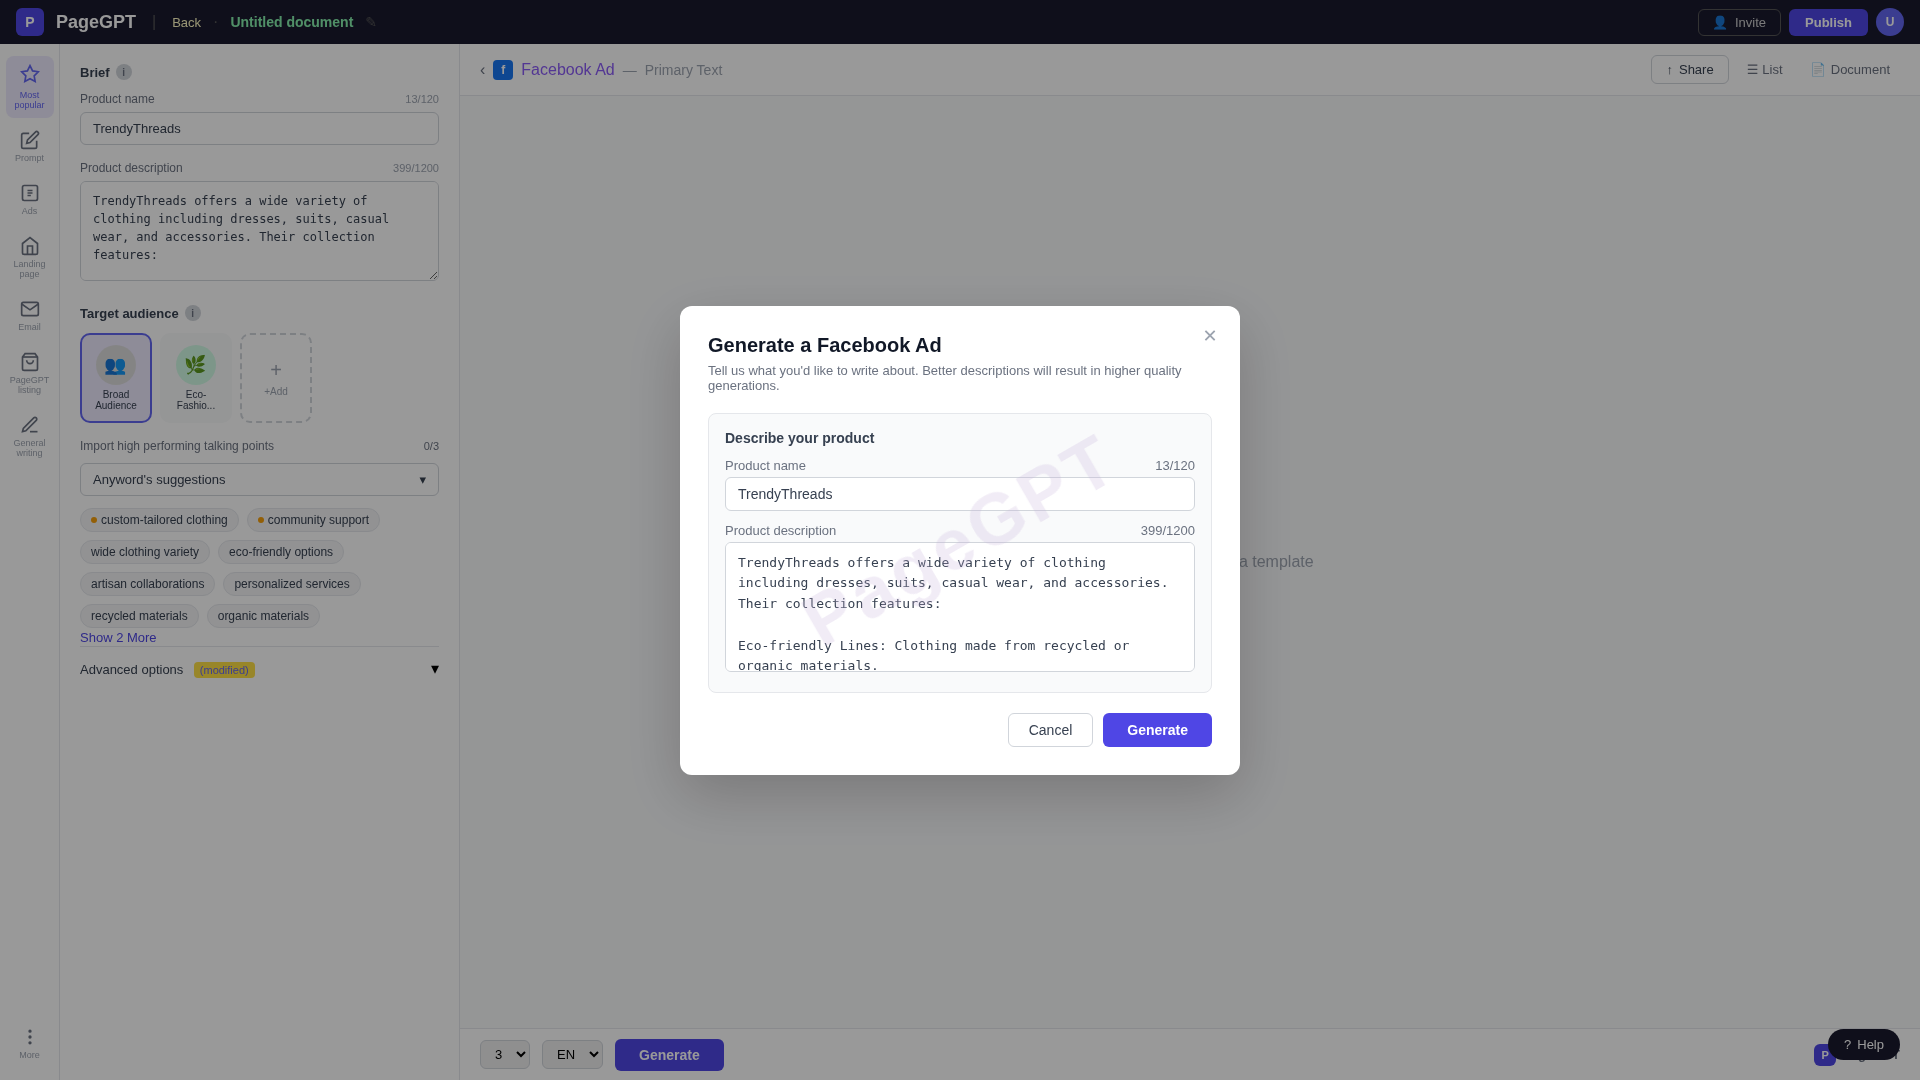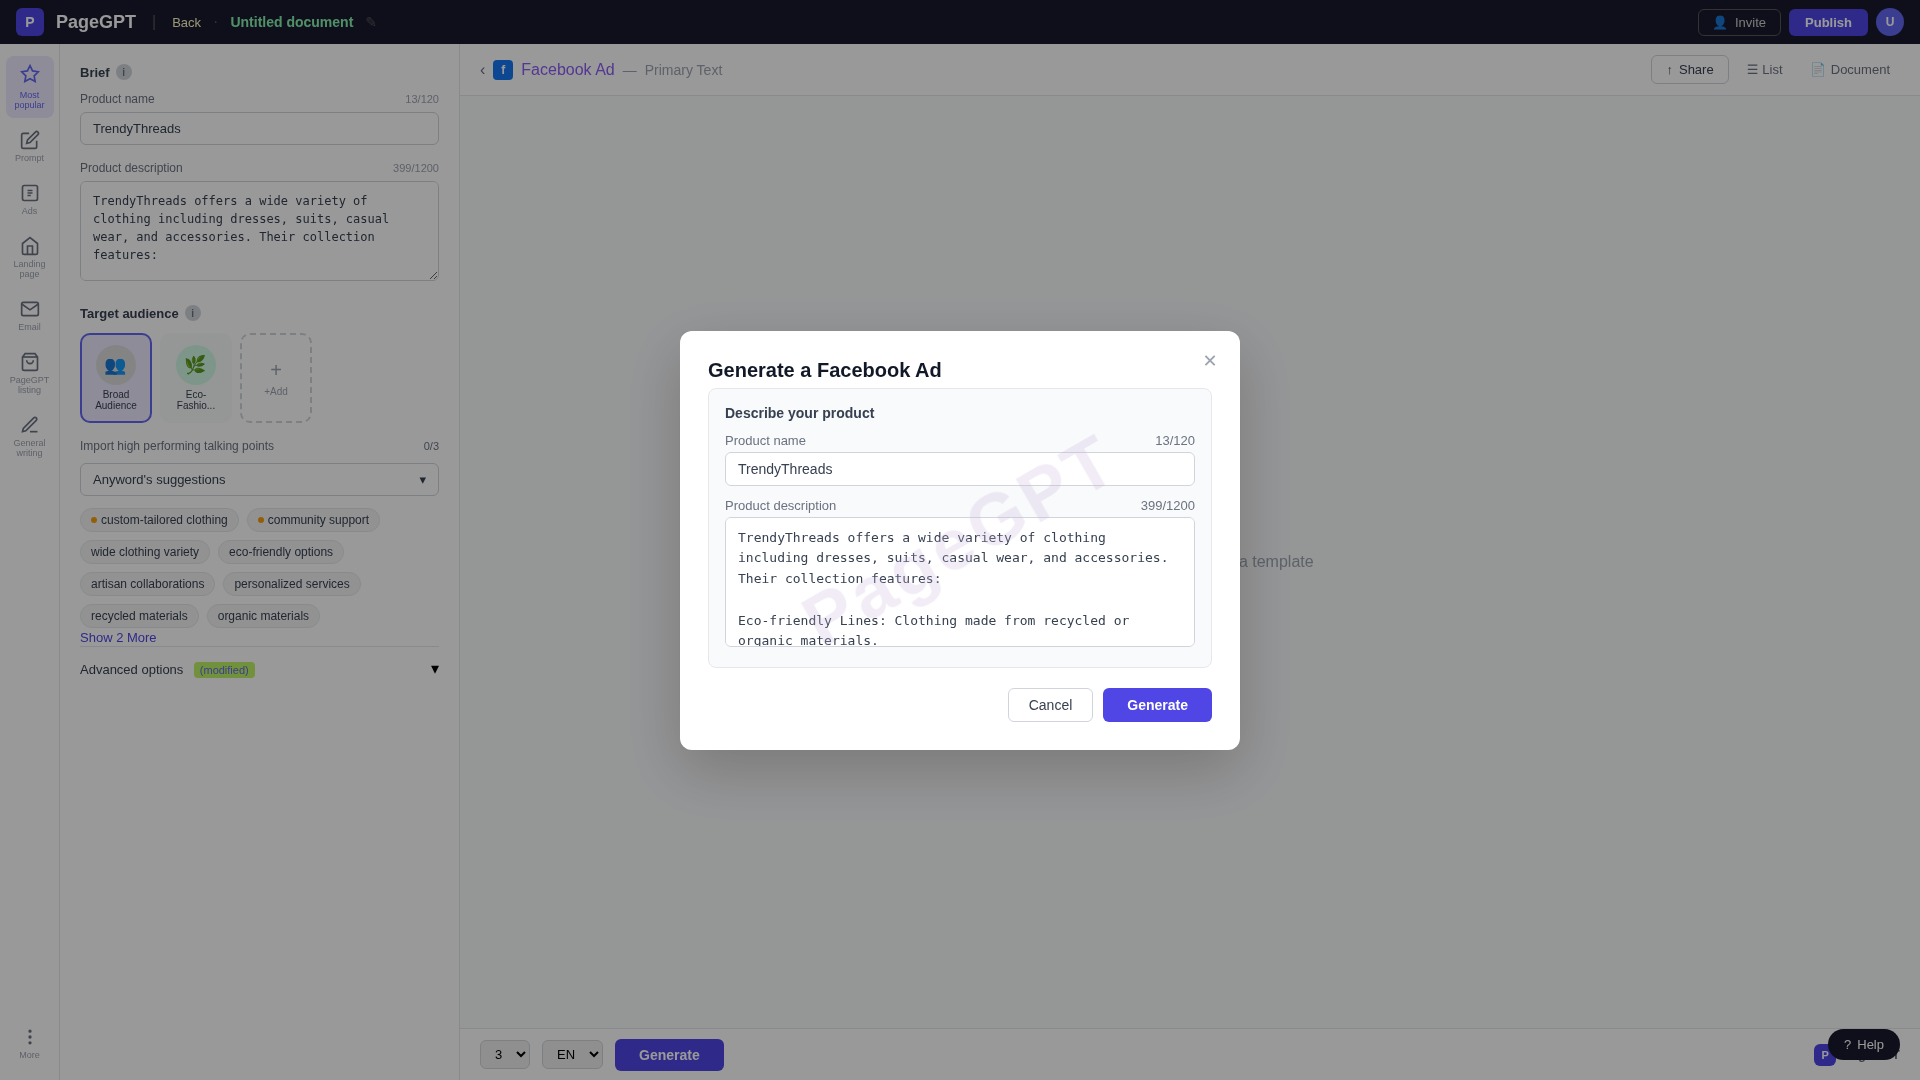--- a/index.html
+++ b/index.html
@@ -311,21 +311,21 @@
       align-items: center;
       justify-content: space-between;
       padding: 12px 0;
       border-top: 1px solid #e5e7eb;
       cursor: pointer;
     }
     .advanced-label { font-size: 13px; color: #374151; font-weight: 500; }
     .modified-badge {
       font-size: 11px;
       color: #6366f1;
-      background: #bef264;
+      background: #fde047;
       padding: 2px 6px;
       border-radius: 4px;
       margin-left: 6px;
     }
 
     
     .bottom-bar {
       height: 52px;
       background: #fff;
       border-top: 1px solid #e5e7eb;
@@ -727,20 +727,21 @@
       </div>
     </div>
   </div>
 </div>
 
 <div class="modal-overlay">
   <div class="modal">
     <div class="watermark">PageGPT</div>
     <button class="modal-close">✕</button>
     <h2 class="modal-title">Generate a Facebook Ad</h2>
+    <p class="modal-subtitle">Tell us what you'd like to write about. Better descriptions will result in higher quality generations.</p>
 
     <div class="modal-section">
       <div class="modal-section-title">Describe your product</div>
 
       <div class="modal-field-label">
         <span>Product name</span>
         <span>13/120</span>
       </div>
       <input class="modal-input" type="text" value="TrendyThreads" style="">
 

